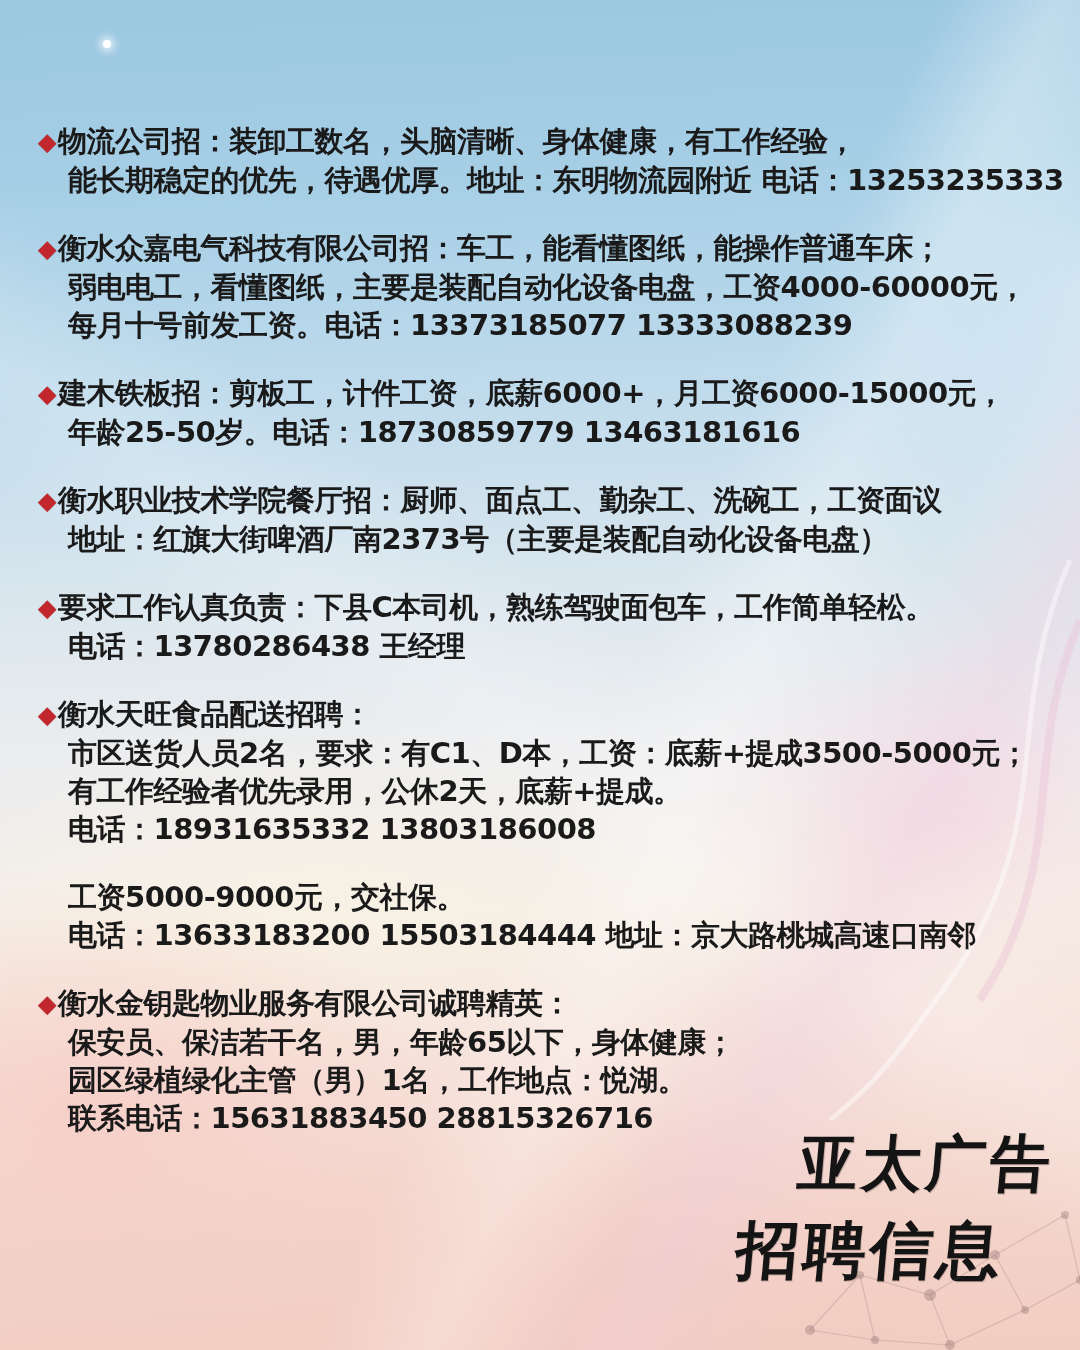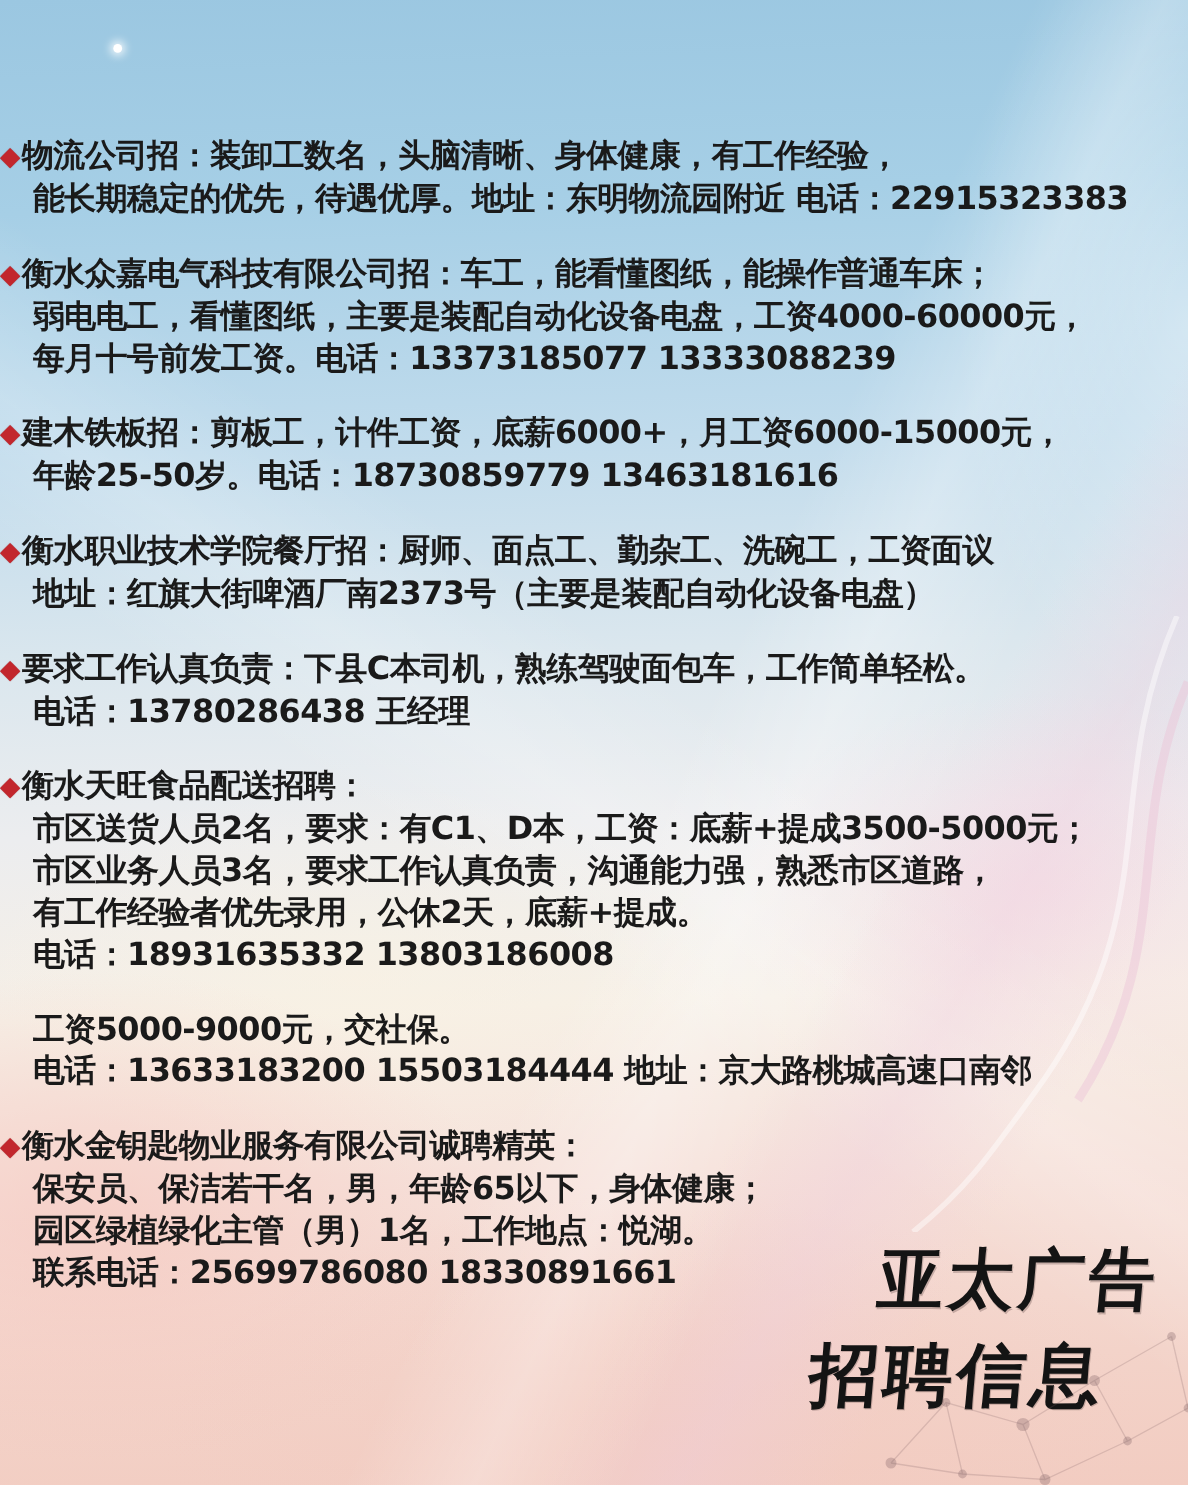--- a/index.html
+++ b/index.html
@@ -38,20 +38,21 @@
     background: #ffffff;
     box-shadow: 0 0 8px 3px rgba(255,255,255,0.8);
   }
   .wisp-svg { position: absolute; right: 0; top: 560px; pointer-events: none; }
   .network-svg { position: absolute; right: 0; bottom: 0; pointer-events: none; }
 
   .listings {
     position: absolute;
     left: 0; top: 122px;
     width: 1080px;
+    padding-left: 38px;
     box-sizing: border-box;
     color: #1a1a1a;
   }
   .listing { margin-bottom: 30px; }
   .line {
     font-size: 29px;
     line-height: 38px;
     font-weight: 600;
     letter-spacing: -0.5px;
     white-space: nowrap;
@@ -91,21 +92,21 @@
 
   <svg class="wisp-svg" width="260" height="560" viewBox="0 0 260 560">
     <path d="M250,0 C180,160 240,260 130,420 C80,490 60,520 10,560" fill="none" stroke="rgba(255,255,255,0.45)" stroke-width="5"></path>
     <path d="M260,60 C200,200 250,300 160,440" fill="none" stroke="rgba(236,196,216,0.45)" stroke-width="8"></path>
   </svg>
 
   <div class="listings">
 
     <div class="listing">
       <div class="line first"><span class="bullet">◆</span><span>物流公司招：装卸工数名，头脑清晰、身体健康，有工作经验，</span></div>
-      <div class="line cont">能长期稳定的优先，待遇优厚。地址：东明物流园附近 电话：22915323383</div>
+      <div class="line cont">能长期稳定的优先，待遇优厚。地址：东明物流园附近 电话：13253235333</div>
     </div>
 
     <div class="listing">
       <div class="line first"><span class="bullet">◆</span><span>衡水众嘉电气科技有限公司招：车工，能看懂图纸，能操作普通车床；</span></div>
       <div class="line cont">弱电电工，看懂图纸，主要是装配自动化设备电盘，工资4000-60000元，</div>
       <div class="line cont">每月十号前发工资。电话：13373185077  13333088239</div>
     </div>
 
     <div class="listing">
       <div class="line first"><span class="bullet">◆</span><span>建木铁板招：剪板工，计件工资，底薪6000+，月工资6000-15000元，</span></div>
@@ -118,35 +119,34 @@
     </div>
 
     <div class="listing">
       <div class="line first"><span class="bullet">◆</span><span>要求工作认真负责：下县C本司机，熟练驾驶面包车，工作简单轻松。</span></div>
       <div class="line cont">电话：13780286438 王经理</div>
     </div>
 
     <div class="listing">
       <div class="line first"><span class="bullet">◆</span><span>衡水天旺食品配送招聘：</span></div>
       <div class="line cont">市区送货人员2名，要求：有C1、D本，工资：底薪+提成3500-5000元；</div>
-      <div class="line cont">市区业务人员3名，要求工作认真负责，沟通能力强，熟悉市区道路，</div>
       <div class="line cont">有工作经验者优先录用，公休2天，底薪+提成。</div>
       <div class="line cont">电话：18931635332  13803186008</div>
     </div>
 
     <div class="listing">
       <div class="line cont">工资5000-9000元，交社保。</div>
       <div class="line cont">电话：13633183200  15503184444  地址：京大路桃城高速口南邻</div>
     </div>
 
     <div class="listing">
       <div class="line first"><span class="bullet">◆</span><span>衡水金钥匙物业服务有限公司诚聘精英：</span></div>
       <div class="line cont">保安员、保洁若干名，男，年龄65以下，身体健康；</div>
       <div class="line cont">园区绿植绿化主管（男）1名，工作地点：悦湖。</div>
-      <div class="line cont">联系电话：25699786080 18330891661</div>
+      <div class="line cont">联系电话：15631883450 28815326716</div>
     </div>
 
   </div>
 
   <div class="brand">
     <div class="brand-line one">亚太广告</div>
     <div class="brand-line two">招聘信息</div>
   </div>
 
   <svg class="network-svg" width="300" height="150" viewBox="0 0 300 150">

